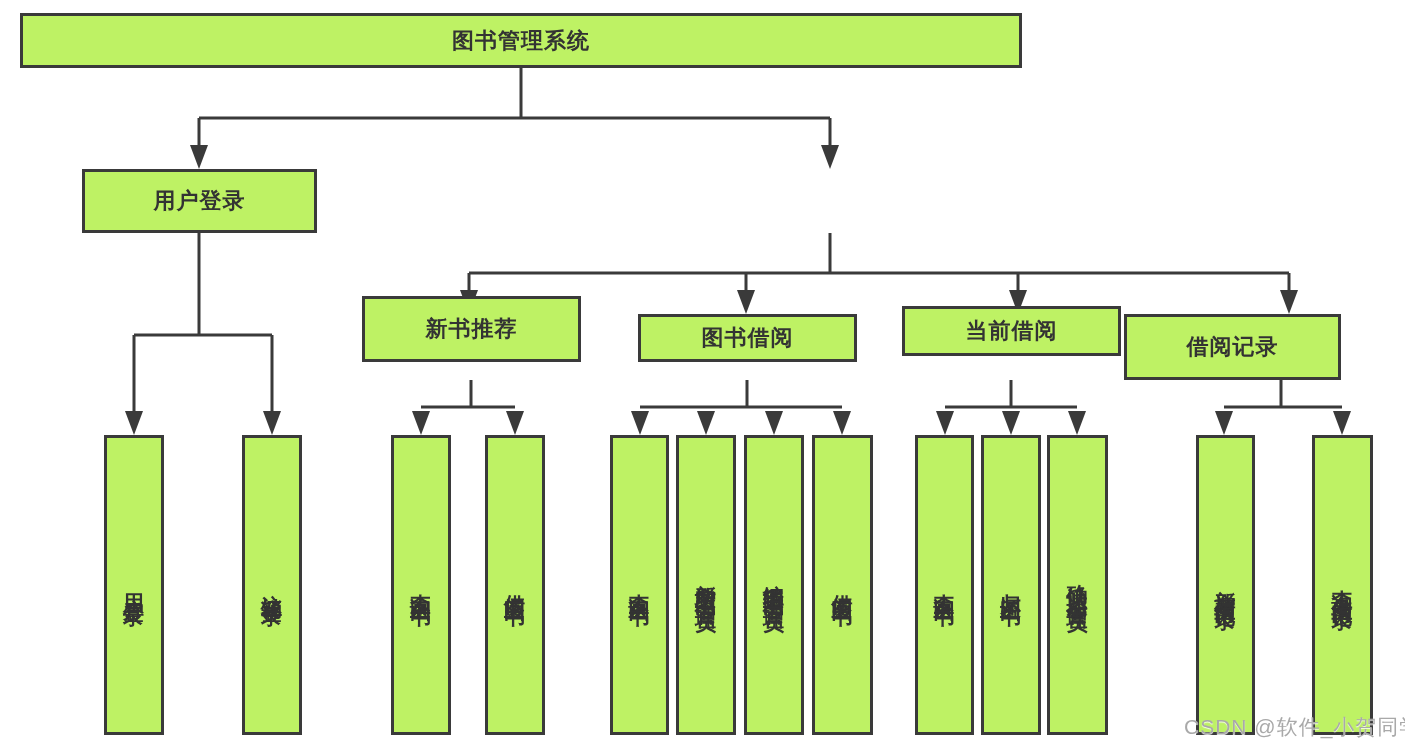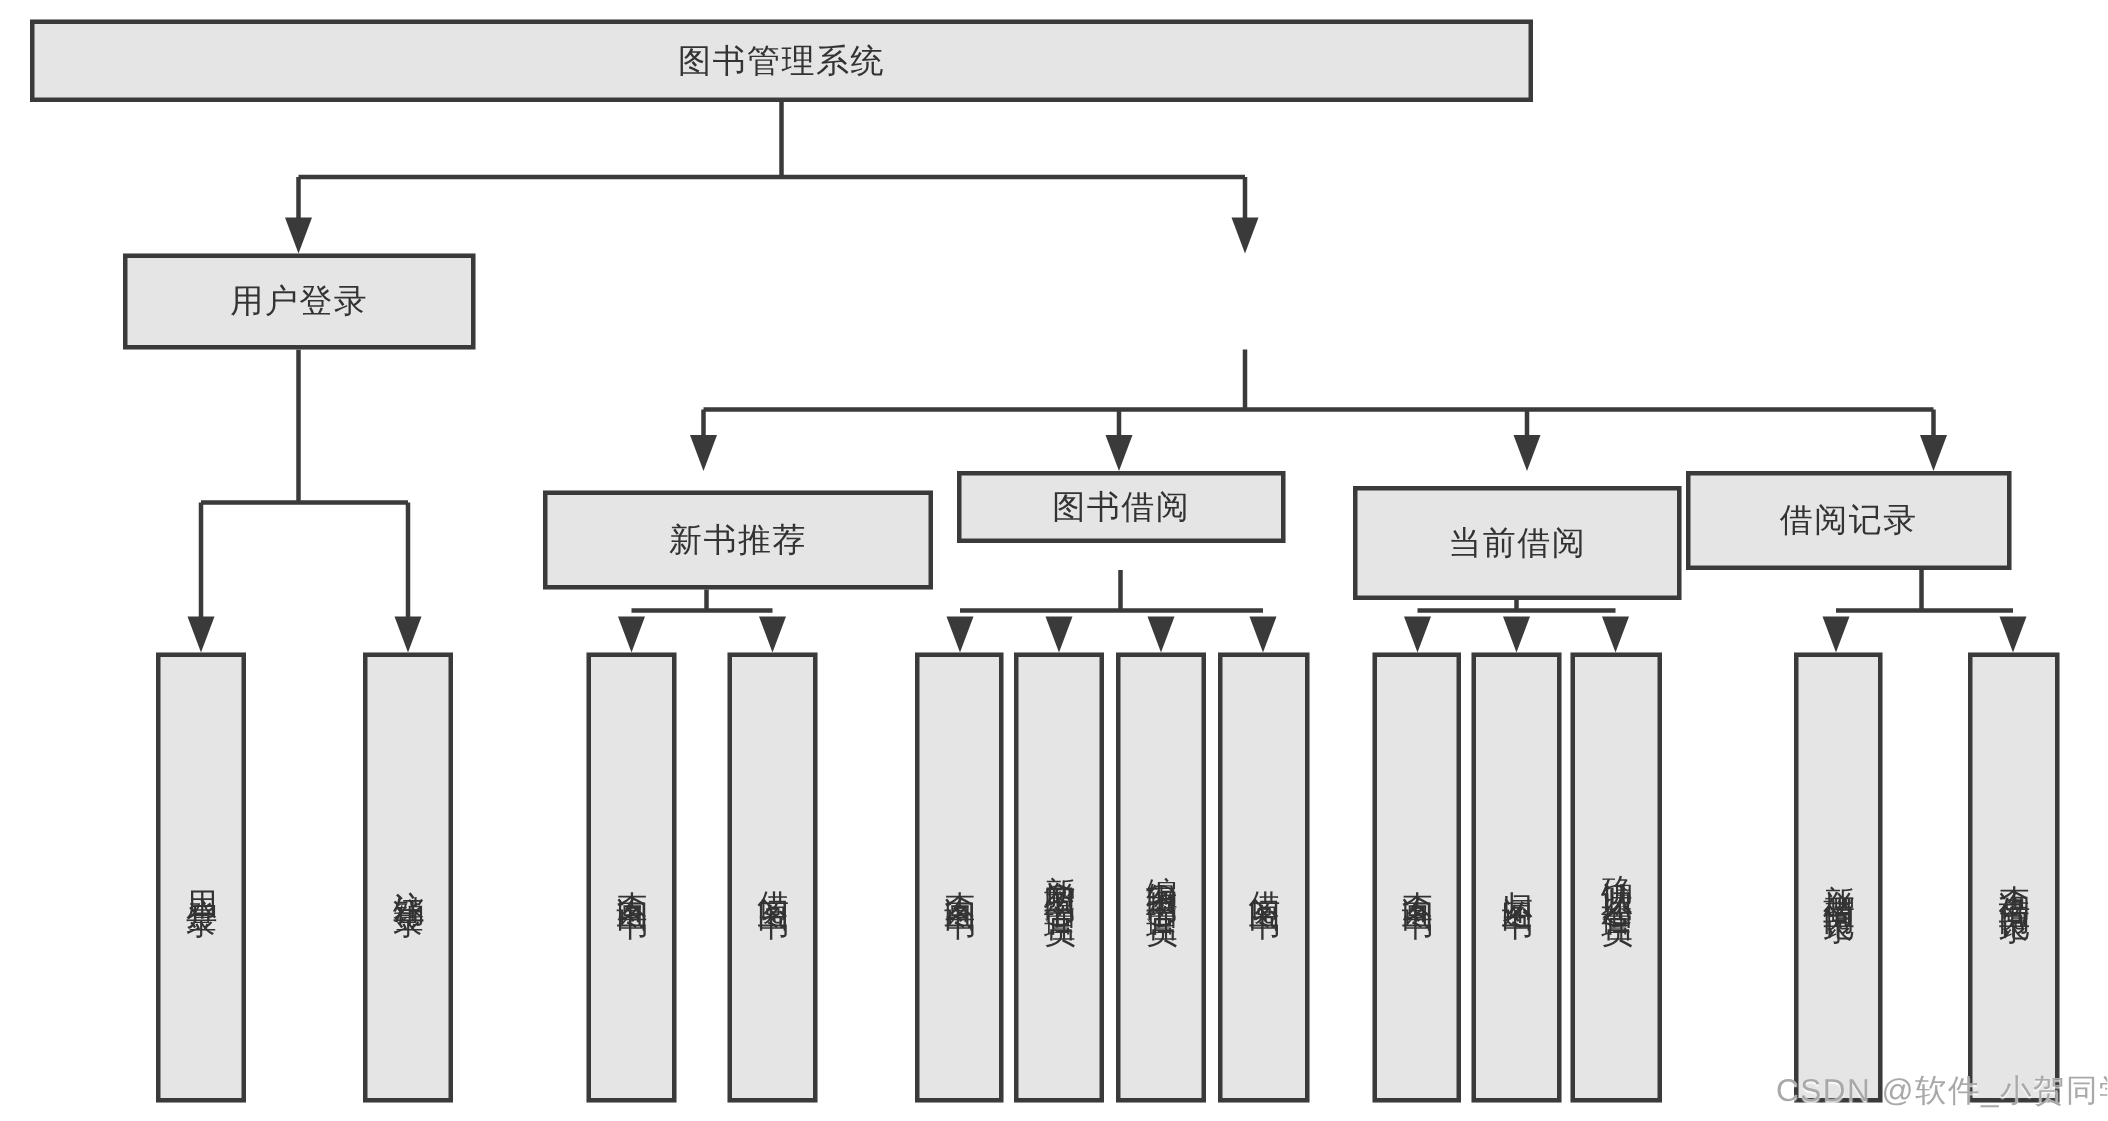--- a/index.html
+++ b/index.html
@@ -3,23 +3,23 @@
 <meta charset="utf-8">
 <style>
   html,body{margin:0;padding:0;background:#ffffff;}
   #canvas{
     position:relative;width:1405px;height:747px;background:#ffffff;
     font-family:"Liberation Sans","DejaVu Sans",sans-serif;color:#333333;
     overflow:hidden;
   }
   #wires{position:absolute;left:0;top:0;width:1405px;height:747px;pointer-events:none;}
   .box{
-    position:absolute;box-sizing:border-box;background:#e5e5e5;
+    position:absolute;box-sizing:border-box;background:#bef264;
     border:3px solid #3a3a3a;display:flex;align-items:center;justify-content:center;
-    text-align:left;z-index:2;
+    text-align:left;z-index:2;font-weight:bold;
   }
   .h{font-size:22px;letter-spacing:1px;}
   .v{
     writing-mode:vertical-rl;text-orientation:mixed;
     font-size:21px;letter-spacing:4px;line-height:1;
   }
   #watermark{
     position:absolute;left:1184px;top:713px;z-index:5;
     font-size:21px;color:#a9a9a9;white-space:nowrap;letter-spacing:1px;
     text-shadow:0 1px 1px rgba(255,255,255,0.9);
@@ -67,23 +67,23 @@
       <polygon points="1068,411 1086,411 1077,435"></polygon>
       <polygon points="1215,411 1233,411 1224,435"></polygon>
       <polygon points="1333,411 1351,411 1342,435"></polygon>
     </g>
   </svg>
 
   <div class="box h" style="left:20px;top:13px;width:1002px;height:55px;">图书管理系统</div>
 
   <div class="box h" style="left:82px;top:169px;width:235px;height:64px;">用户登录</div>
 
-  <div class="box h" style="left:362px;top:327px;width:260px;height:66px;">新书推荐</div>
+  <div class="box h" style="left:362px;top:296px;width:219px;height:66px;">新书推荐</div>
   <div class="box h" style="left:638px;top:314px;width:219px;height:48px;">图书借阅</div>
-  <div class="box h" style="left:902px;top:324px;width:219px;height:76px;">当前借阅</div>
+  <div class="box h" style="left:902px;top:306px;width:219px;height:50px;">当前借阅</div>
   <div class="box h" style="left:1124px;top:314px;width:217px;height:66px;">借阅记录</div>
 
   <div class="box v" style="left:104px;top:435px;width:60px;height:300px;">用户登录</div>
   <div class="box v" style="left:242px;top:435px;width:60px;height:300px;">注销登录</div>
 
   <div class="box v" style="left:391px;top:435px;width:60px;height:300px;">查询图书</div>
   <div class="box v" style="left:485px;top:435px;width:60px;height:300px;">借阅图书</div>
 
   <div class="box v" style="left:610px;top:435px;width:59px;height:300px;">查询图书</div>
   <div class="box v" style="left:676px;top:435px;width:60px;height:300px;">新增图书（管理员）</div>

